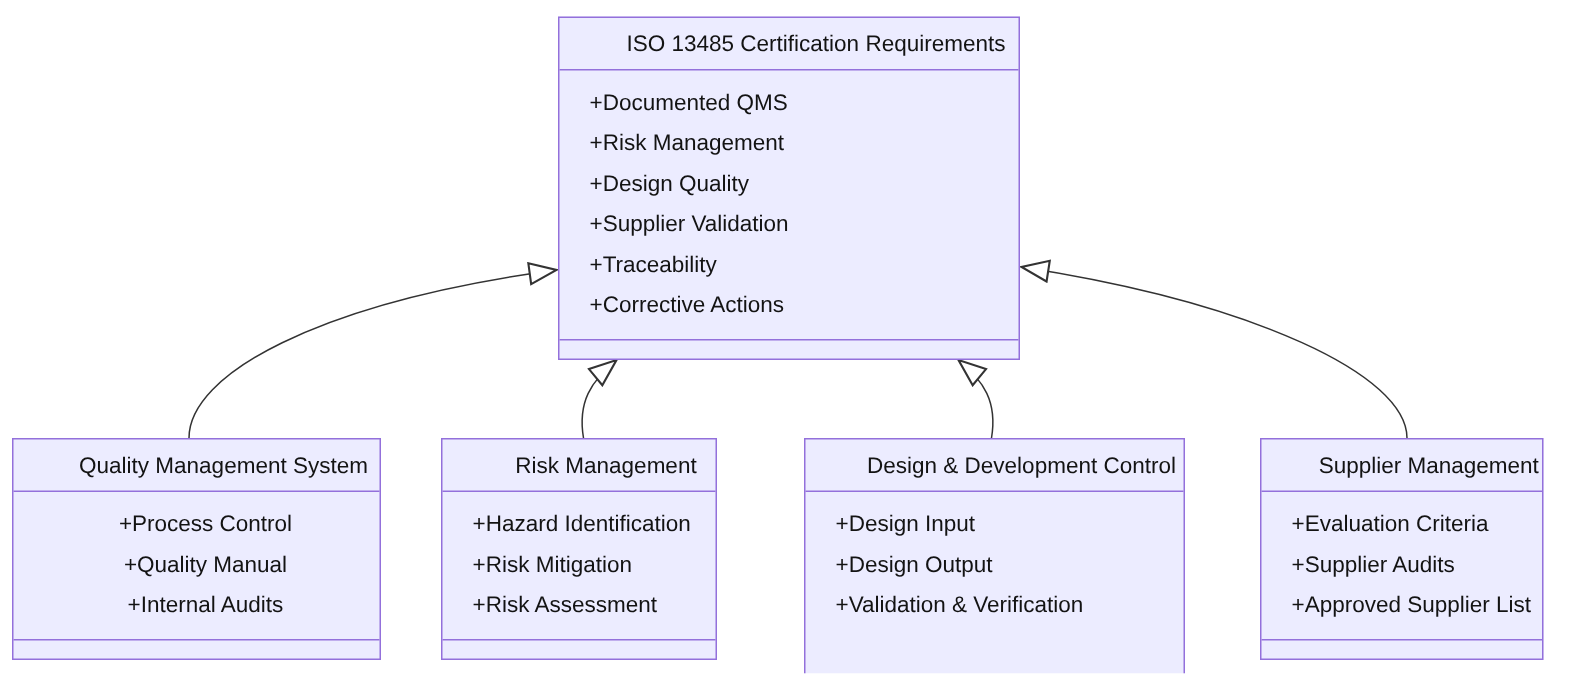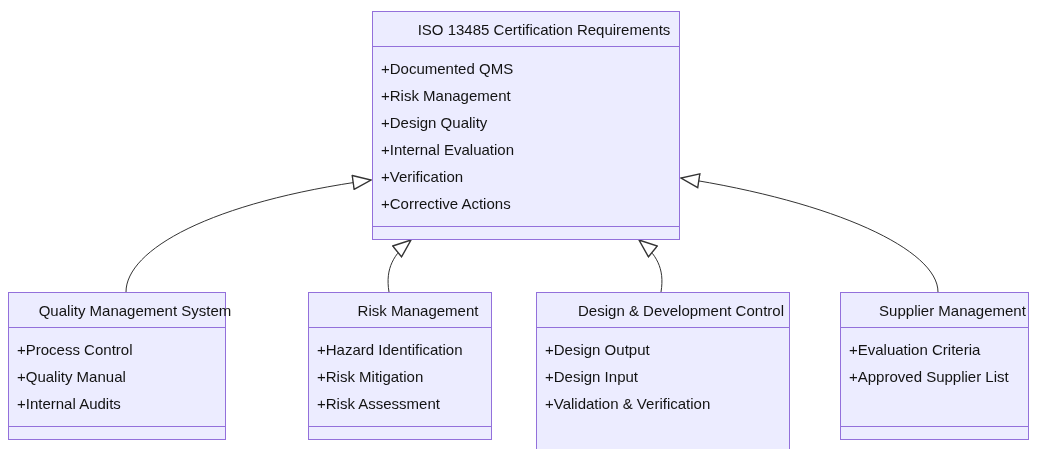--- a/index.html
+++ b/index.html
@@ -37,35 +37,35 @@
     display: flex;
     align-items: center;
     justify-content: center;
     border-bottom: 1px solid #9370DB;
     font-size: 15px;
     white-space: nowrap;
     padding-left: 36px;
   }
   .class-attrs {
     flex: 1 1 auto;
-    padding: 8px 8px 0 8px;
+    padding: 8px 8px 0 20px;
   }
   .class-attr {
     font-size: 15px;
     line-height: 27px;
     white-space: nowrap;
   }
   .class-methods {
     flex: 0 0 12px;
     border-top: 1px solid #9370DB;
   }
   
   .box-iso  { left: 372px; top: 11px;  width: 308px; height: 229px; }
-  .box-qms  { left: 8px;   top: 292px; width: 218px; height: 148px; }
-  .box-risk { left: 308px; top: 292px; width: 184px; height: 148px; }
+  .box-qms  { left: 8px;   top: 292px; width: 246px; height: 148px; text-align: center; }
+  .box-risk { left: 294px; top: 292px; width: 184px; height: 148px; }
   .box-ddc  { left: 536px; top: 292px; width: 254px; height: 180px; }
   .box-sup  { left: 840px; top: 292px; width: 189px; height: 148px; }
 </style>
 </head>
 <body>
 
 <div class="canvas">
 
   <svg class="edges-layer" width="1047" height="449" viewBox="0 0 1047 449" xmlns="http://www.w3.org/2000/svg">
     <defs>
@@ -78,22 +78,22 @@
     <path d="M 661 292 C 665 268, 656 254, 639 240" fill="none" stroke="#333333" stroke-width="1" marker-end="url(#tri)"></path>
     <path d="M 938 292 C 938 250, 836 202, 681 178" fill="none" stroke="#333333" stroke-width="1" marker-end="url(#tri)"></path>
   </svg>
 
   <div class="class-box box-iso">
     <div class="class-title">ISO 13485 Certification Requirements</div>
     <div class="class-attrs">
       <div class="class-attr">+Documented QMS</div>
       <div class="class-attr">+Risk Management</div>
       <div class="class-attr">+Design Quality</div>
-      <div class="class-attr">+Internal Evaluation</div>
-      <div class="class-attr">+Verification</div>
+      <div class="class-attr">+Supplier Validation</div>
+      <div class="class-attr">+Traceability</div>
       <div class="class-attr">+Corrective Actions</div>
     </div>
     <div class="class-methods"></div>
   </div>
 
   <div class="class-box box-qms">
     <div class="class-title">Quality Management System</div>
     <div class="class-attrs">
       <div class="class-attr">+Process Control</div>
       <div class="class-attr">+Quality Manual</div>
@@ -108,29 +108,30 @@
       <div class="class-attr">+Hazard Identification</div>
       <div class="class-attr">+Risk Mitigation</div>
       <div class="class-attr">+Risk Assessment</div>
     </div>
     <div class="class-methods"></div>
   </div>
 
   <div class="class-box box-ddc">
     <div class="class-title">Design &amp; Development Control</div>
     <div class="class-attrs">
+      <div class="class-attr">+Design Input</div>
       <div class="class-attr">+Design Output</div>
-      <div class="class-attr">+Design Input</div>
       <div class="class-attr">+Validation &amp; Verification</div>
     </div>
     <div class="class-methods"></div>
   </div>
 
   <div class="class-box box-sup">
     <div class="class-title">Supplier Management</div>
     <div class="class-attrs">
       <div class="class-attr">+Evaluation Criteria</div>
+      <div class="class-attr">+Supplier Audits</div>
       <div class="class-attr">+Approved Supplier List</div>
     </div>
     <div class="class-methods"></div>
   </div>
 
 </div>
 
 </body></html>

